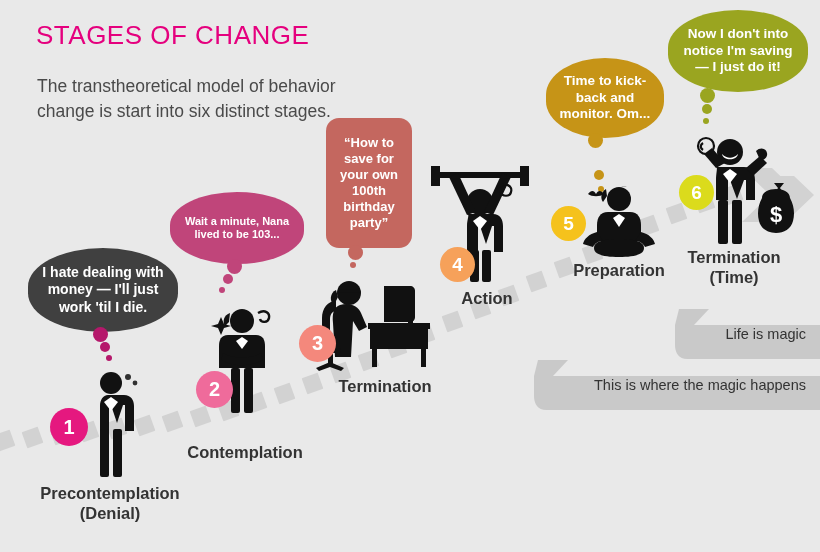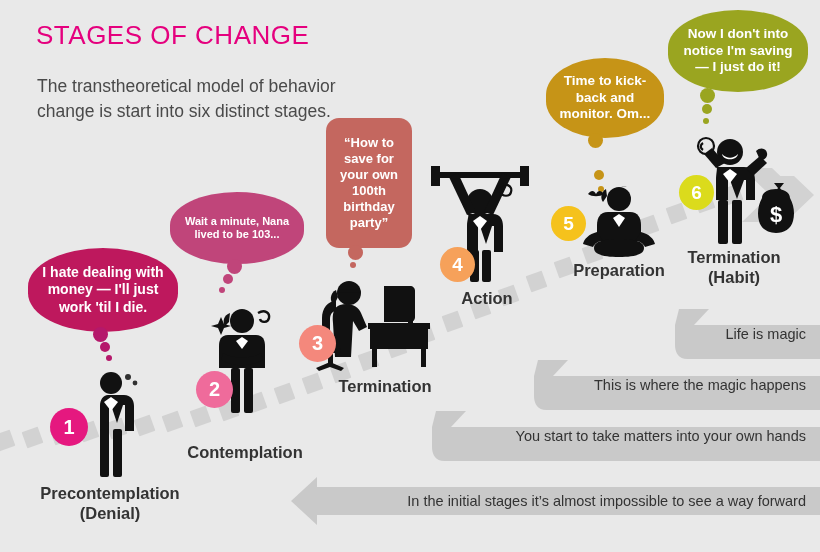--- a/index.html
+++ b/index.html
@@ -121,36 +121,24 @@
     <div class="btext">Life is magic</div>
   </div>
 
   <div class="banner" style="left:512px;top:360px;width:308px;height:50px">
     <svg width="308" height="50" viewBox="0 0 308 50">
       <path d="M26 0 L56 0 L41 16 L308 16 L308 50 L41 50 L34 50 C26 50 22 44 22 36 L22 16 Z" fill="#c9c9c9"></path>
     </svg>
     <div class="btext">This is where the magic happens</div>
   </div>
 
-  <div class="banner" style="left:410px;top:411px;width:410px;height:50px">
-    <svg width="410" height="50" viewBox="0 0 410 50">
-      <path d="M26 0 L56 0 L41 16 L410 16 L410 50 L41 50 L34 50 C26 50 22 44 22 36 L22 16 Z" fill="#c9c9c9"></path>
-    </svg>
-    <div class="btext">You start to take matters into your own hands</div>
-  </div>
-
-  <div class="banner" style="left:291px;top:477px;width:529px;height:48px">
-    <svg width="529" height="48" viewBox="0 0 529 48">
-      <path d="M0 24 L26 0 L26 10 L529 10 L529 38 L26 38 L26 48 Z" fill="#c9c9c9"></path>
-    </svg>
-    <div class="btext">In the initial stages it’s almost impossible to see a way forward</div>
-  </div>
+
 
   <div class="bubble" style="left:28px;top:248px;width:150px;height:84px;font-size:14px">
-    <div class="bub-body" style="background:#be185d">I hate dealing with money — I'll just work 'til I die.</div>
+    <div class="bub-body" style="background:#404040">I hate dealing with money — I'll just work 'til I die.</div>
   </div>
   <div class="tail t1" style="left:93px;top:327px;background:#b5186b"></div>
   <div class="tail t2" style="left:100px;top:342px;background:#b5186b"></div>
   <div class="tail t3" style="left:106px;top:355px;background:#b5186b"></div>
 
   <div class="bubble" style="left:170px;top:192px;width:134px;height:72px;font-size:11px">
     <div class="bub-body" style="background:#c0457a">Wait a minute, Nana lived to be 103...</div>
   </div>
   <div class="tail t1" style="left:227px;top:259px;background:#c0457a"></div>
   <div class="tail t2" style="left:223px;top:274px;background:#c0457a"></div>
@@ -326,16 +314,16 @@
     <div>Termination</div>
   </div>
   <div class="stlabel" style="left:432px;top:289px;width:110px">
     <div>Action</div>
   </div>
   <div class="stlabel" style="left:540px;top:261px;width:158px">
     <div>Preparation</div>
   </div>
   <div class="stlabel" style="left:654px;top:248px;width:160px">
     <div>Termination</div>
-    <div>(Habit)</div>
+    <div>(Time)</div>
   </div>
 
 </div>
 
 </body></html>

